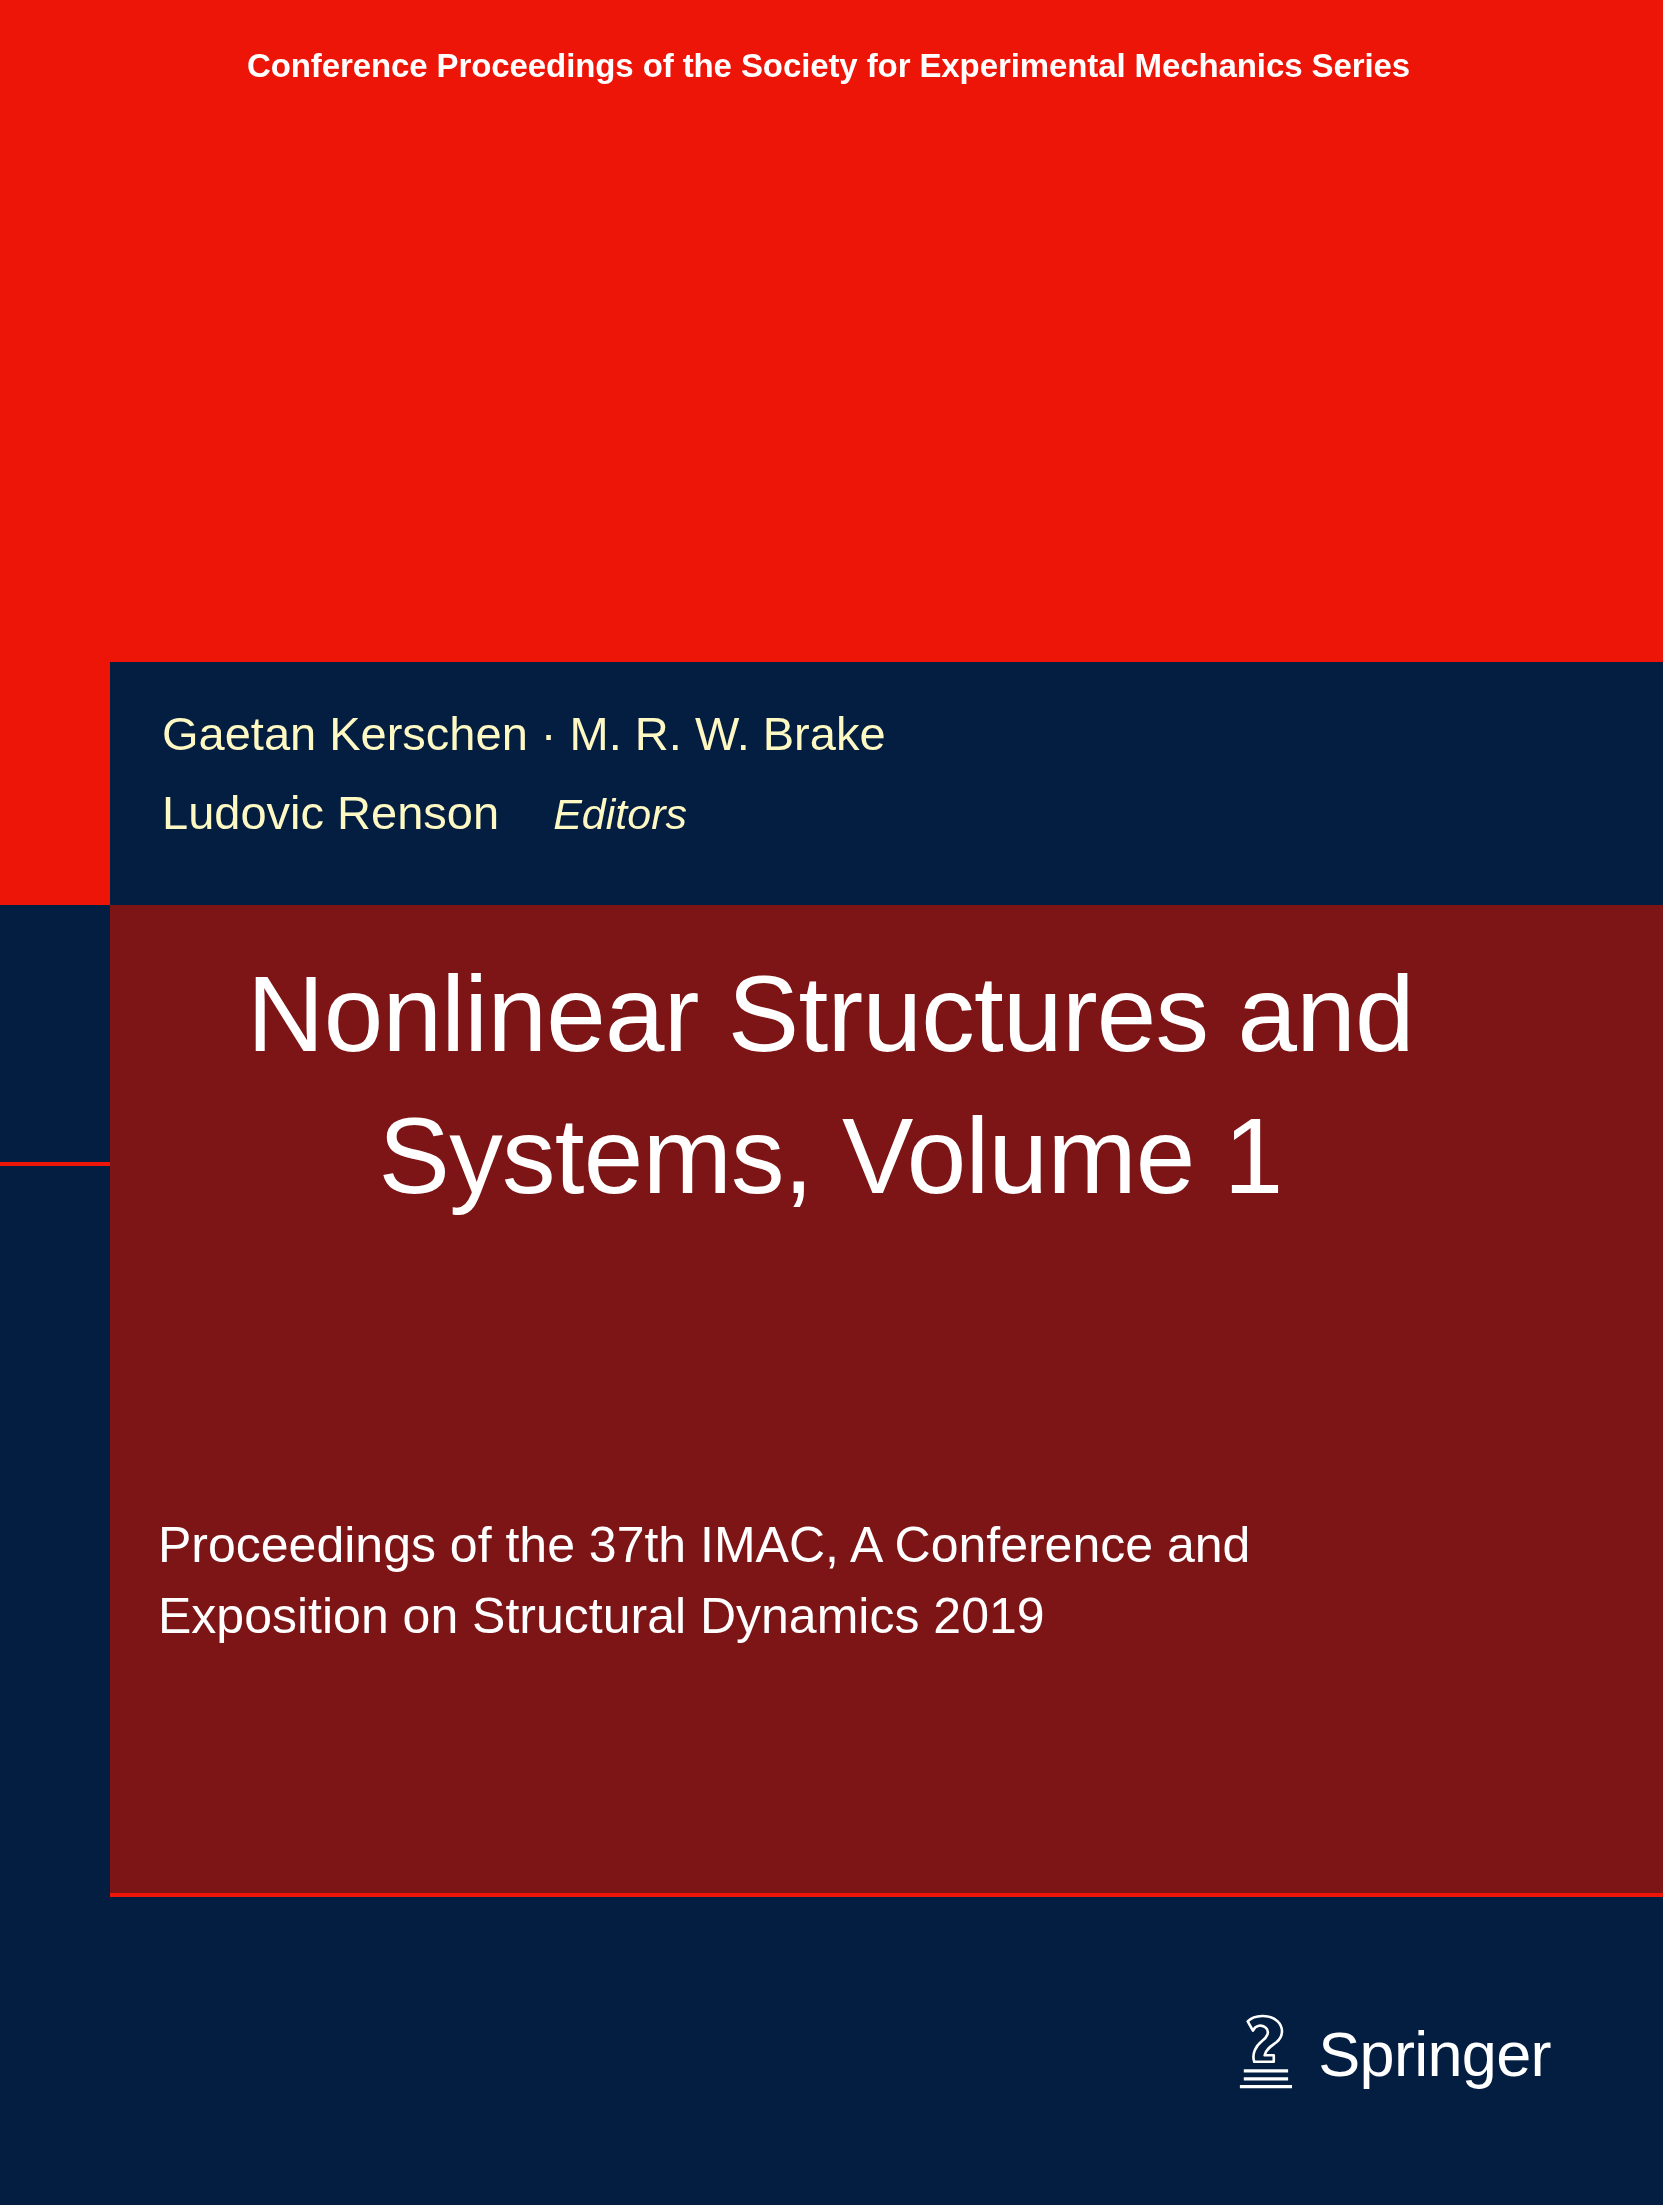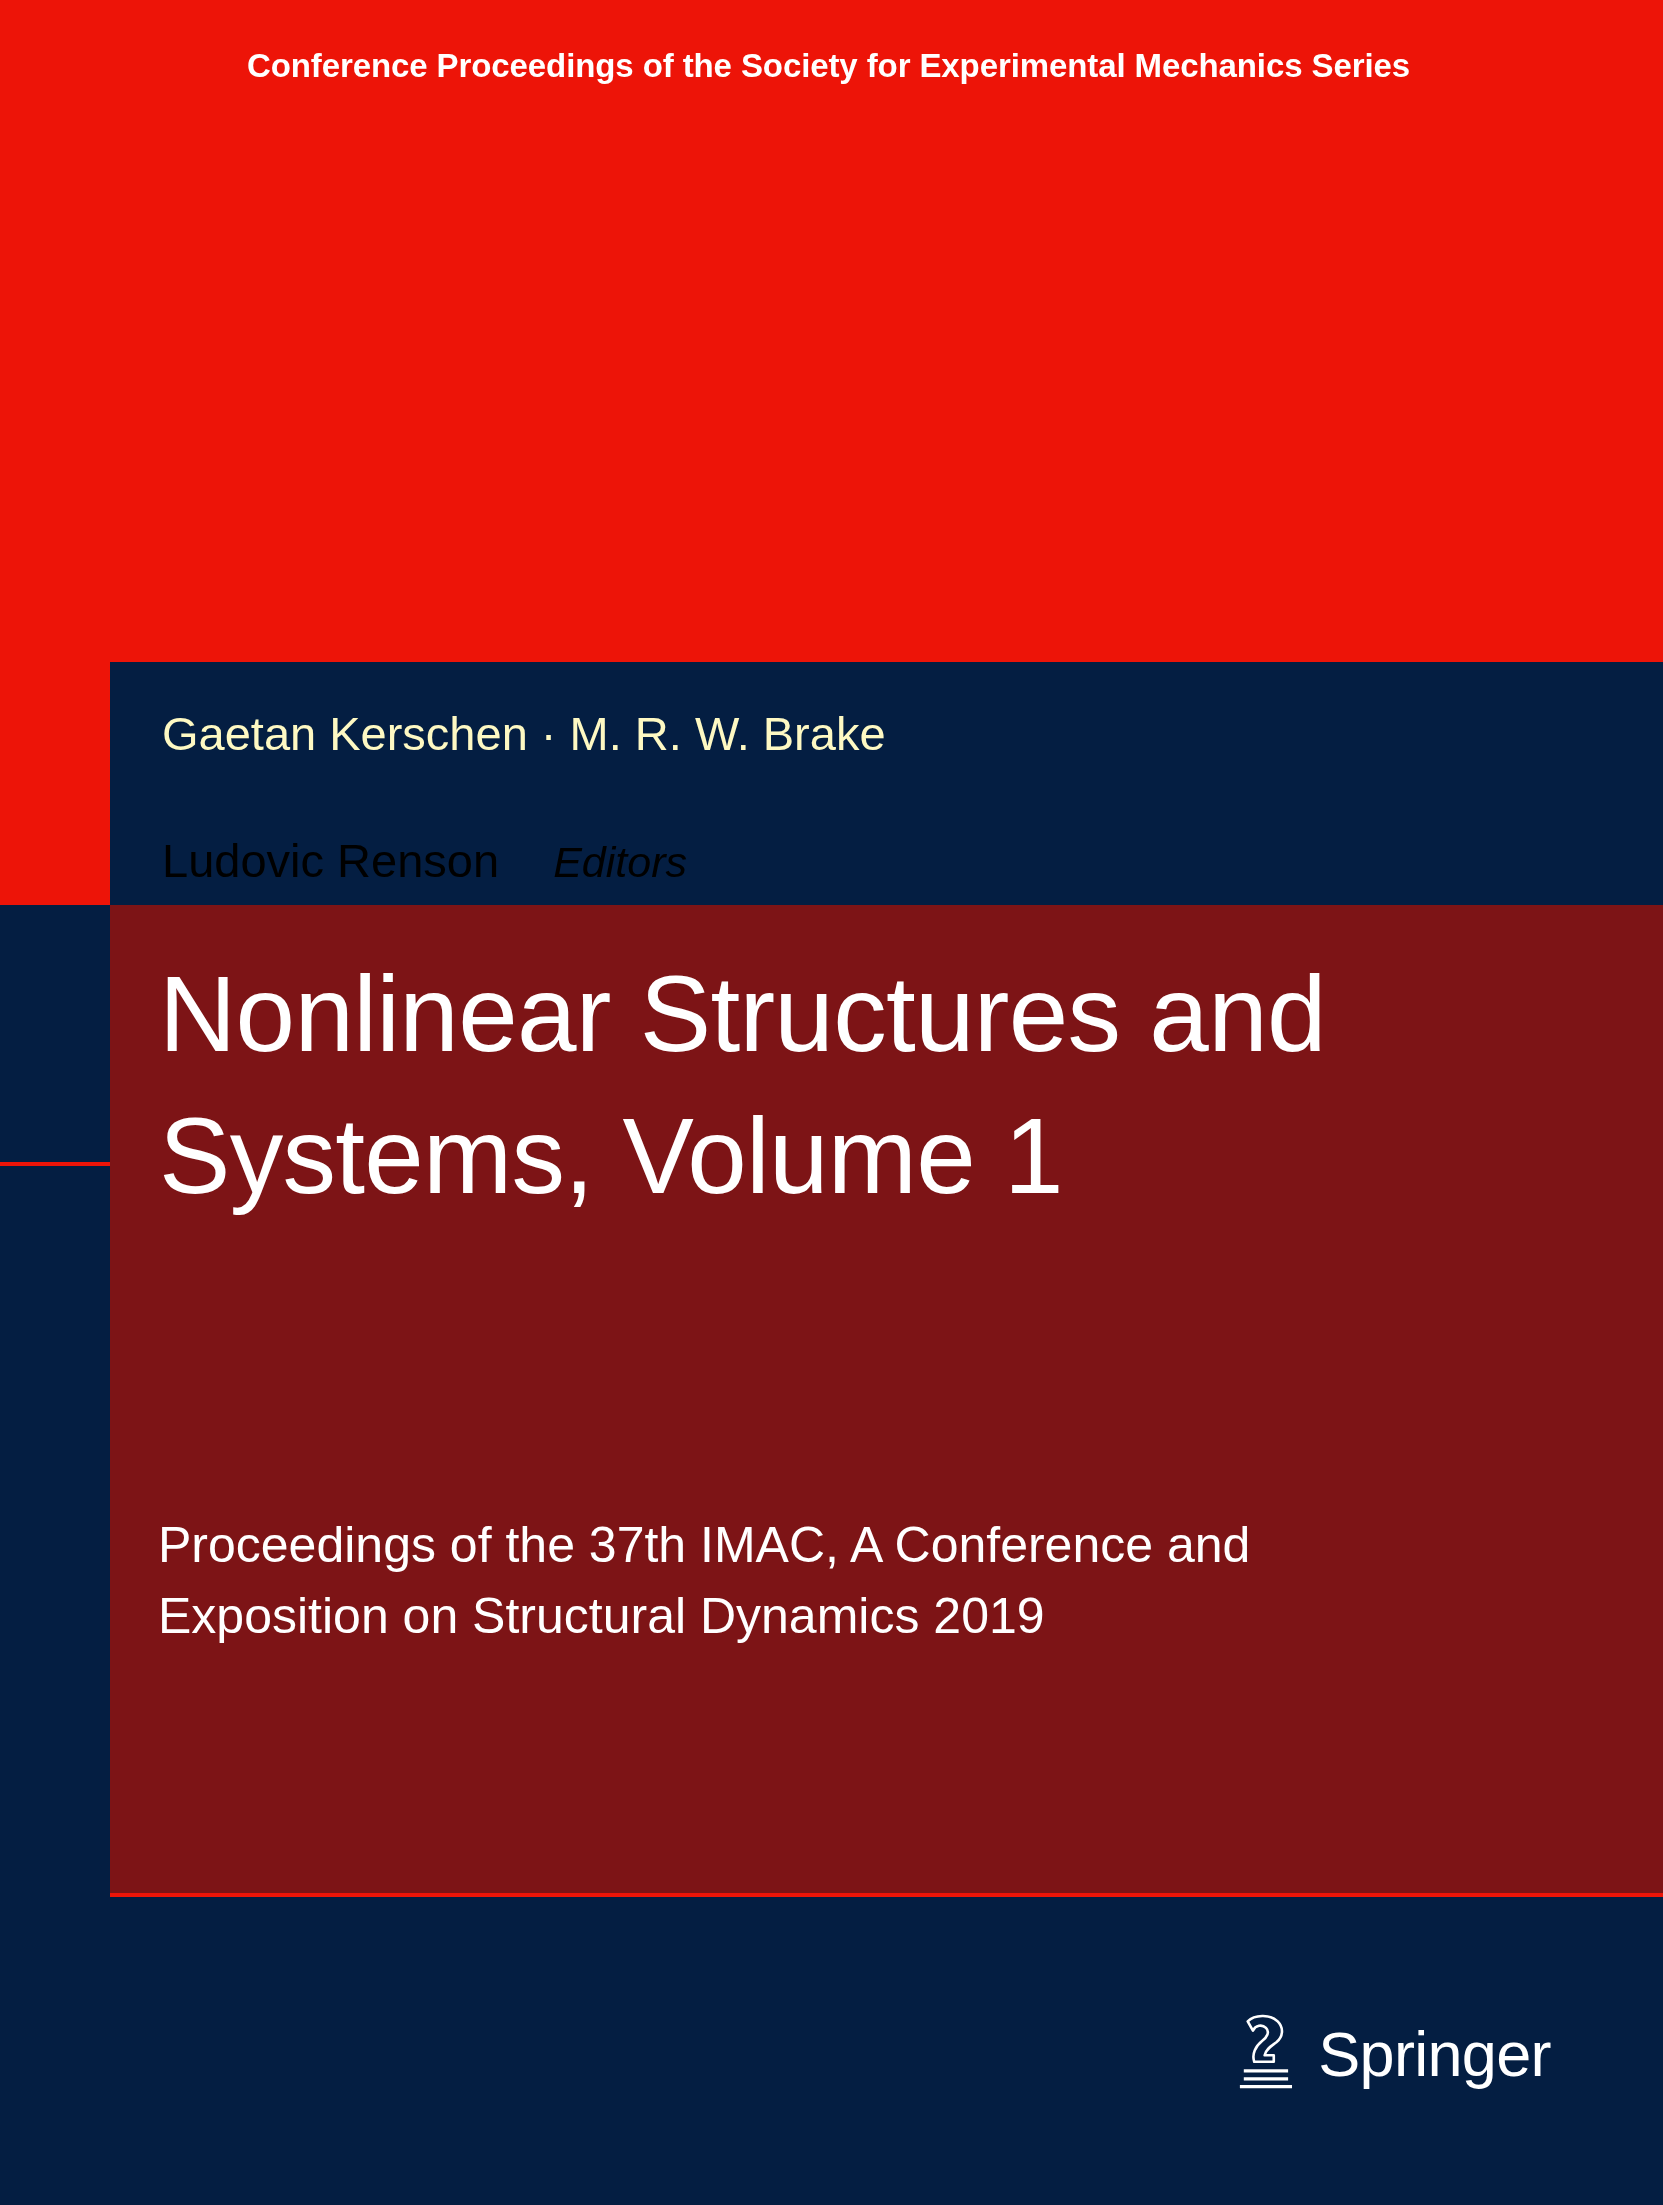--- a/index.html
+++ b/index.html
@@ -53,25 +53,24 @@
     top: 706px;
     color: #fef9c3;
     font-size: 47px;
     font-weight: 400;
     white-space: nowrap;
   }
   .author-line-2 {
     position: absolute;
     left: 162px;
     top: 785px;
-    color: #000000;
+    color: #fef9c3;
     font-size: 47px;
     font-weight: 400;
     white-space: nowrap;
-    margin-top: 48px;
   }
   .editors-label {
     margin-left: 41px;
     font-style: italic;
     font-size: 43px;
   }
   
   .left-strip-red-top {
     position: absolute;
     left: 0;
@@ -124,20 +123,21 @@
   .book-title {
     position: absolute;
     left: 159px;
     top: 943px;
     width: 1343px;
     color: #ffffff;
     font-size: 107px;
     line-height: 1.33;
     font-weight: 400;
     letter-spacing: -0.7px;
+    text-align: center;
   }
   .book-subtitle {
     position: absolute;
     left: 158px;
     top: 1510px;
     width: 1245px;
     color: #ffffff;
     font-size: 50px;
     line-height: 1.42;
     font-weight: 400;

